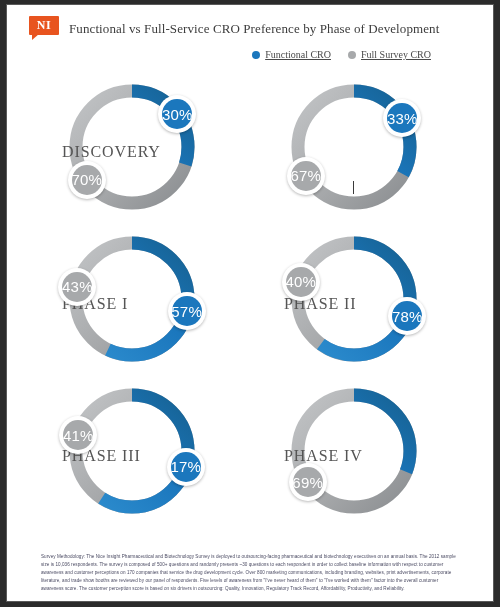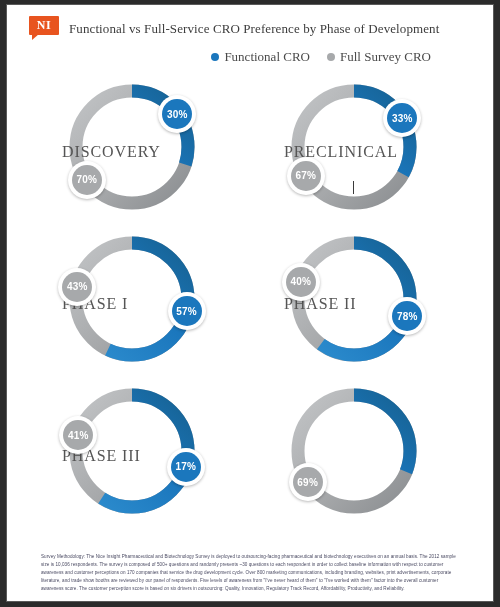--- a/index.html
+++ b/index.html
@@ -122,23 +122,24 @@
     gap: 5px;
   }
   .legend-dot {
     width: 8px;
     height: 8px;
     border-radius: 50%;
     display: block;
   }
   .legend-label {
     font-family: "Liberation Serif", serif;
-    font-size: 13px;
+    font-size: 10px;
     color: #4a4a4a;
     white-space: nowrap;
+    text-decoration: underline;
   }
 
   
   #charts {
     position: absolute;
     left: 0;
     top: 66px;
     width: 100%;
     height: 452px;
   }
@@ -196,22 +197,22 @@
   }
   .badge-inner {
     width: 30px;
     height: 30px;
     border-radius: 50%;
     display: flex;
     align-items: center;
     justify-content: center;
     color: #ffffff;
     font-family: "Liberation Sans", sans-serif;
-    font-size: 10px;
-    font-weight: bold;
+    font-size: 15px;
+    font-weight: normal;
     letter-spacing: 0.2px;
   }
   .badge.blue  .badge-inner { background: #1b77bd; }
   .badge.gray  .badge-inner { background: #a7a9ab; }
 
   .tick-mark {
     position: absolute;
     width: 1px;
     height: 13px;
     background: #3a3a3a;
@@ -304,21 +305,20 @@
                 </linearGradient>
                 <linearGradient id="gg1" x1="0" y1="0" x2="1" y2="1">
                   <stop offset="0%" stop-color="#c2c4c6"></stop>
                   <stop offset="55%" stop-color="#a7a9ab"></stop>
                   <stop offset="100%" stop-color="#8a8d90"></stop>
                 </linearGradient>
               </defs>
               <circle cx="70" cy="70" r="56" fill="none" stroke="url(#gg1)" stroke-width="13"></circle>
               <circle cx="70" cy="70" r="56" fill="none" stroke="url(#gb1)" stroke-width="13" stroke-dasharray="116.11326447667876 235.74511272537808" transform="rotate(-90 70 70)"></circle>
             </svg>
-            <div class="phase-label">PRECLINICAL</div>
             <div class="badge blue" style="left: 99.2016px; top: 22.4937px;">
               <div class="badge-inner">33%</div>
             </div>
             <div class="badge gray" style="left: 2.79845px; top: 79.5063px;">
               <div class="badge-inner">67%</div>
             </div>
             <div class="tick-mark" style="left: 69px; top: 104px;"></div>
           </div>
         </div>
         <div class="chart-cell row-1 col-left">
@@ -413,20 +413,21 @@
                 </linearGradient>
                 <linearGradient id="gg5" x1="0" y1="0" x2="1" y2="1">
                   <stop offset="0%" stop-color="#c2c4c6"></stop>
                   <stop offset="55%" stop-color="#a7a9ab"></stop>
                   <stop offset="100%" stop-color="#8a8d90"></stop>
                 </linearGradient>
               </defs>
               <circle cx="70" cy="70" r="56" fill="none" stroke="url(#gg5)" stroke-width="13"></circle>
               <circle cx="70" cy="70" r="56" fill="none" stroke="url(#gb5)" stroke-width="13" stroke-dasharray="109.07609693263761 242.78228026941923" transform="rotate(-90 70 70)"></circle>
             </svg>
+            <div class="phase-label">PHASE IV</div>
             <div class="badge gray" style="left: 4.68349px; top: 82.4767px;">
               <div class="badge-inner">69%</div>
             </div>
           </div>
         </div>
       </div>
 
     <div id="footer">
       <div id="footer-text">Survey Methodology: The Nice Insight Pharmaceutical and Biotechnology Survey is deployed to outsourcing-facing pharmaceutical and biotechnology executives on an annual basis. The 2012 sample size is 10,036 respondents. The survey is composed of 500+ questions and randomly presents ~30 questions to each respondent in order to collect baseline information with respect to customer awareness and customer perceptions on 170 companies that service the drug development cycle. Over 800 marketing communications, including branding, websites, print advertisements, corporate literature, and trade show booths are reviewed by our panel of respondents. Five levels of awareness from "I've never heard of them" to "I've worked with them" factor into the overall customer awareness score. The customer perception score is based on six drivers in outsourcing: Quality, Innovation, Regulatory Track Record, Affordability, Productivity, and Reliability.</div>
     </div>

